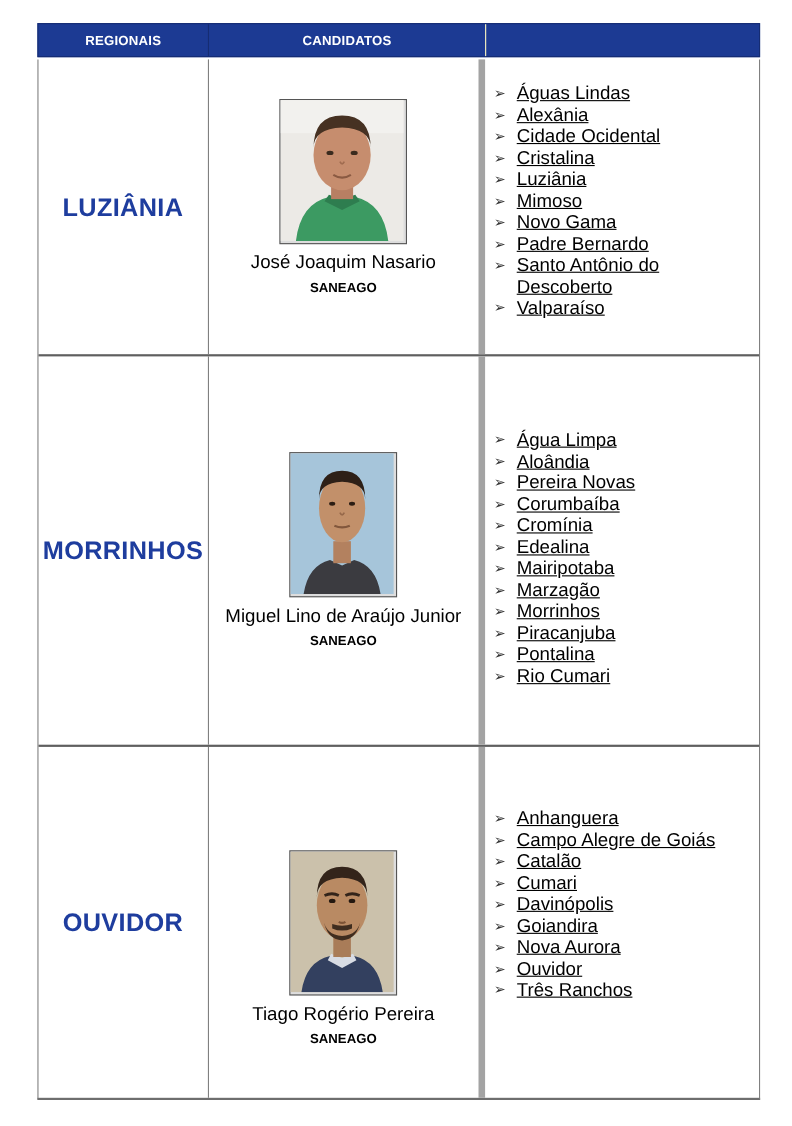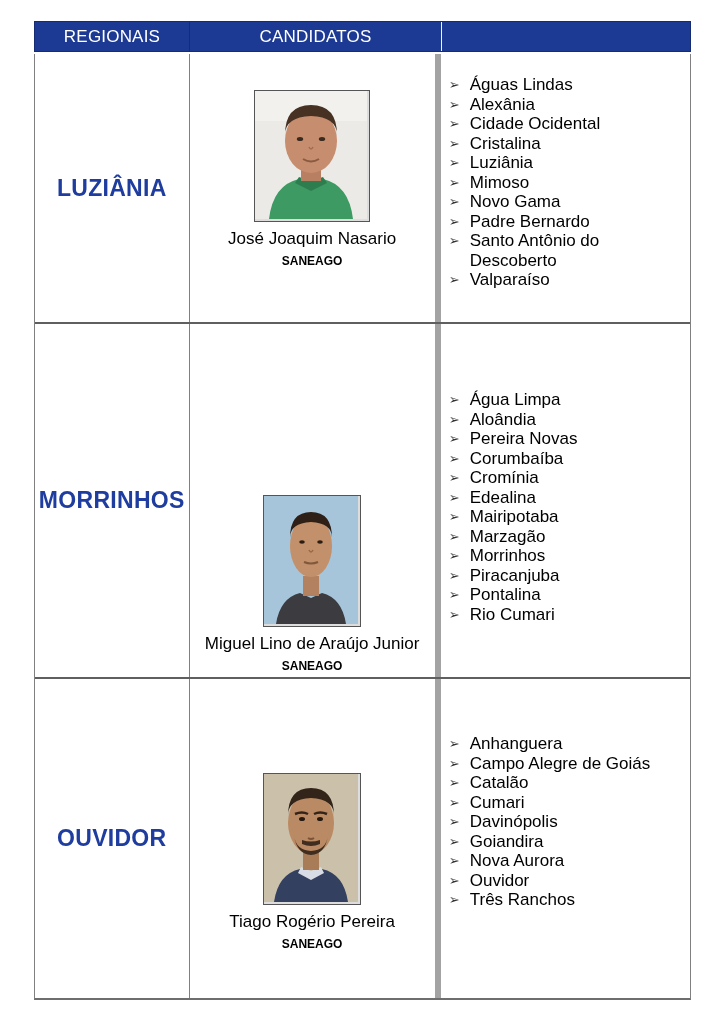--- a/index.html
+++ b/index.html
@@ -9,21 +9,21 @@
     -webkit-font-smoothing:antialiased;
   }
   .doc-table{position:absolute;left:34px;top:21px;width:657px;}
   
   .header-row{
     display:flex;height:31px;background:#1c3a93;border:1px solid #152c73;
     box-sizing:border-box;
   }
   .header-cell{
     display:flex;align-items:center;justify-content:center;
-    color:#ffffff;font-weight:normal;font-size:17px;letter-spacing:0.2px;
+    color:#ffffff;font-weight:bold;font-size:12px;letter-spacing:0.2px;
     box-sizing:border-box;
   }
   .hc-0{width:155px;border-right:1px solid #152c73;}
   .hc-1{width:252px;border-right:1px solid #fef9c3;}
   .hc-2{width:250px;}
   
   .body-rows{
     margin-top:2px;
     border-left:1px solid #808080;border-right:1px solid #808080;
     border-bottom:2px solid #6e6e6e;
@@ -40,21 +40,21 @@
   }
   .region-label{
     color:#1e3d9e;font-weight:bold;font-size:23px;letter-spacing:0.3px;
     white-space:nowrap;
   }
   .candidate-cell{
     width:252px;border-right:6px solid #a3a3a3;
     display:flex;flex-direction:column;align-items:center;
   }
   .row-0 .candidate-cell{padding-top:36px;}
-  .row-1 .candidate-cell{padding-top:87px;justify-content:flex-end;}
+  .row-1 .candidate-cell{padding-top:87px;}
   .row-2 .candidate-cell{padding-top:94px;}
   .photo-frame{
     border:1px solid #555;background:#ddd;line-height:0;
   }
   .pf-wide{width:114px;height:130px;}
   .pf-narrow{width:96px;height:130px;}
   .caption{margin-top:6px;text-align:center;line-height:22px;}
   .candidate-name{font-size:17px;}
   .candidate-company{font-size:12px;font-weight:bold;}
   .cities-cell{width:250px;padding-left:6px;padding-right:6px;}
@@ -63,21 +63,21 @@
   .row-2 .cities-cell{padding-top:55px;}
   .cities-list{list-style:none;margin:0;padding:0;}
   .city-item{
     display:flex;align-items:flex-start;
     font-size:17px;line-height:19.5px;
   }
   .bullet{
     width:21px;flex:0 0 21px;text-align:left;padding-left:2px;
     font-size:13px;color:#333;line-height:19.5px;
   }
-  .city-text{flex:1;}
+  .city-text{flex:1;text-decoration:underline;}
 </style>
 </head>
 <body>
 
 <div class="doc-table">
 
   <div class="header-row">
     <div class="header-cell hc-0">REGIONAIS</div>
     <div class="header-cell hc-1">CANDIDATOS</div>
   </div>

